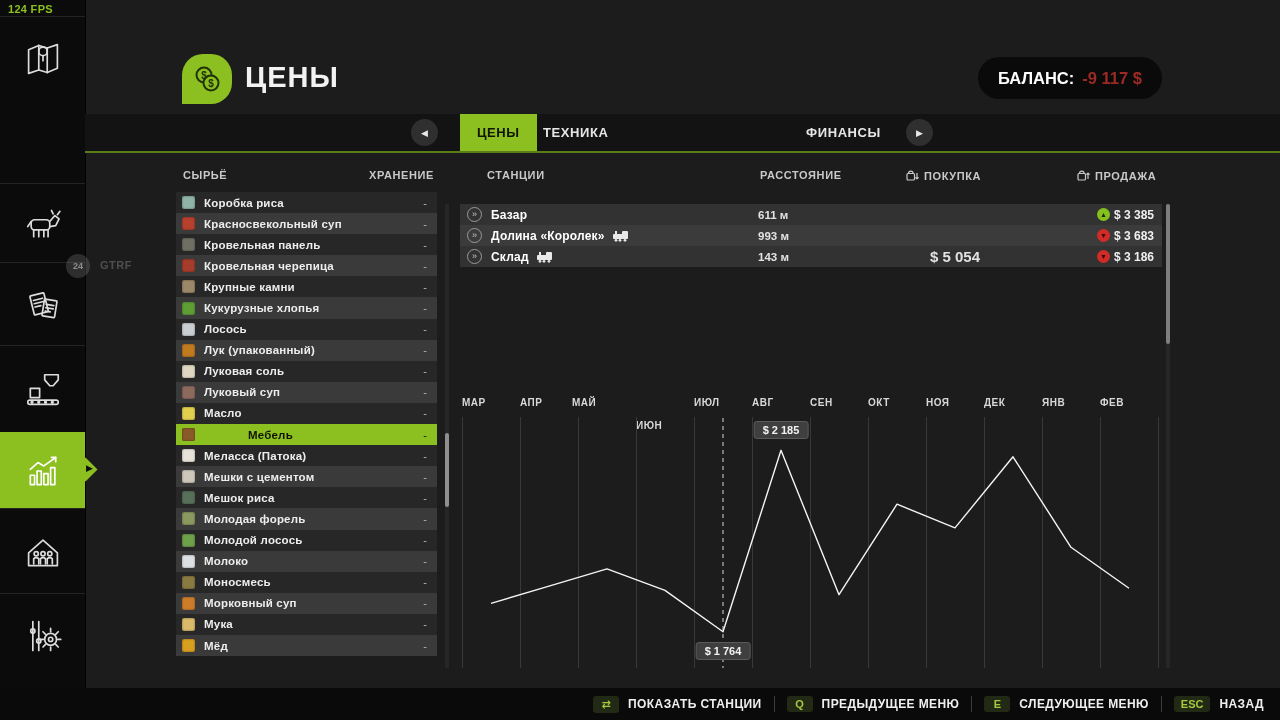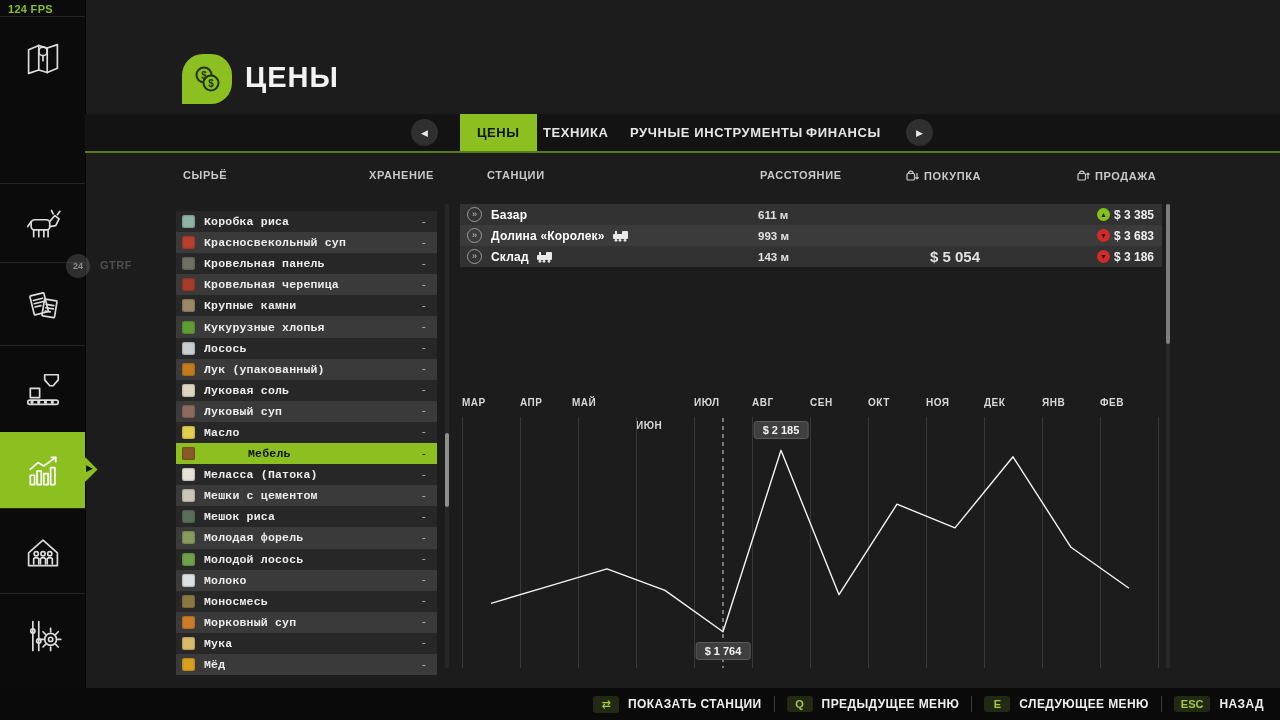--- a/index.html
+++ b/index.html
@@ -25,21 +25,21 @@
   .balance .val{color:#9e2a24;}
   
   .tab-band{position:absolute;left:85px;top:114px;width:1195px;height:37px;background:#131313;border-bottom:2px solid #5a7d18;}
   .tab-arrow{position:absolute;top:5px;width:27px;height:27px;border-radius:50%;background:#2f2f2f;color:#e8e8e8;
              display:flex;align-items:center;justify-content:center;font-size:9px;cursor:pointer;}
   .tab{position:absolute;top:0;height:37px;display:flex;align-items:center;font-size:13px;font-weight:bold;letter-spacing:.6px;color:#e6e6e6;}
   .tab.active{background:#8cbf20;color:#101400;padding:0 17px;}
   
   .colhead{position:absolute;top:169px;font-size:11px;font-weight:bold;color:#c9c9c9;letter-spacing:.6px;display:flex;align-items:center;gap:5px;}
   
-  .commodity-list{position:absolute;left:176px;top:211px;width:261px;height:464px;overflow:hidden;font-family:Liberation Mono, monospace;}
+  .commodity-list{position:absolute;left:176px;top:192px;width:261px;height:464px;overflow:hidden;}
   .c-row{display:flex;align-items:center;height:21.1px;}
   .c-row.odd{background:#272727;}
   .c-row.even{background:#3a3a3a;}
   .c-row.sel{background:#8cbf20;}
   .c-icon{width:13px;height:13px;border-radius:2px;margin-left:6px;flex:0 0 13px;box-shadow:inset 0 0 2px rgba(0,0,0,.5);}
   .c-name{margin-left:9px;font-size:11.5px;font-weight:bold;letter-spacing:.2px;color:#ededed;white-space:nowrap;}
   .c-val{margin-left:auto;margin-right:10px;font-size:11px;color:#b5b5b5;}
   .c-row.sel .c-name,.c-row.sel .c-val{color:#101400;padding-left:44px;}
   .vscroll{position:absolute;width:4px;background:#262626;}
   .vscroll .thumb{position:absolute;left:0;width:4px;background:#8f8f8f;border-radius:2px;}
@@ -175,26 +175,29 @@
 
   <div class="app-icon">
     <svg width="32" height="32" viewBox="0 0 32 32">
       <circle cx="13" cy="12" r="7.5" fill="none" stroke="#223307" stroke-width="2"></circle>
       <text x="13" y="15.5" text-anchor="middle" font-size="10" font-weight="bold" fill="#223307">$</text>
       <circle cx="20" cy="20" r="7.5" fill="#8cbf20" stroke="#223307" stroke-width="2"></circle>
       <text x="20" y="23.5" text-anchor="middle" font-size="10" font-weight="bold" fill="#223307">$</text>
     </svg>
   </div>
   <div class="page-title">ЦЕНЫ</div>
+  <div class="balance">
+    <span>БАЛАНС:</span>
+    <span class="val">-9 117 $</span>
+  </div>
 
   <div class="tab-band">
     <div class="tab-arrow" style="left:326px;">◀</div>
     <div class="tab active" style="left:375px;">ЦЕНЫ</div>
     <div class="tab" style="left:458px;">ТЕХНИКА</div>
-    <div class="tab" style="left:545px;">РУЧНЫЕ ИНСТРУМЕНТЫ</div>
     <div class="tab" style="left:721px;">ФИНАНСЫ</div>
     <div class="tab-arrow" style="left:821px;">▶</div>
   </div>
 
   <div class="colhead" style="left:183px;">СЫРЬЁ</div>
   <div class="colhead" style="left:369px;">ХРАНЕНИЕ</div>
   <div class="colhead" style="left:487px;">СТАНЦИИ</div>
   <div class="colhead" style="left:760px;">РАССТОЯНИЕ</div>
   <div class="colhead" style="left:905px;">
     <span>

